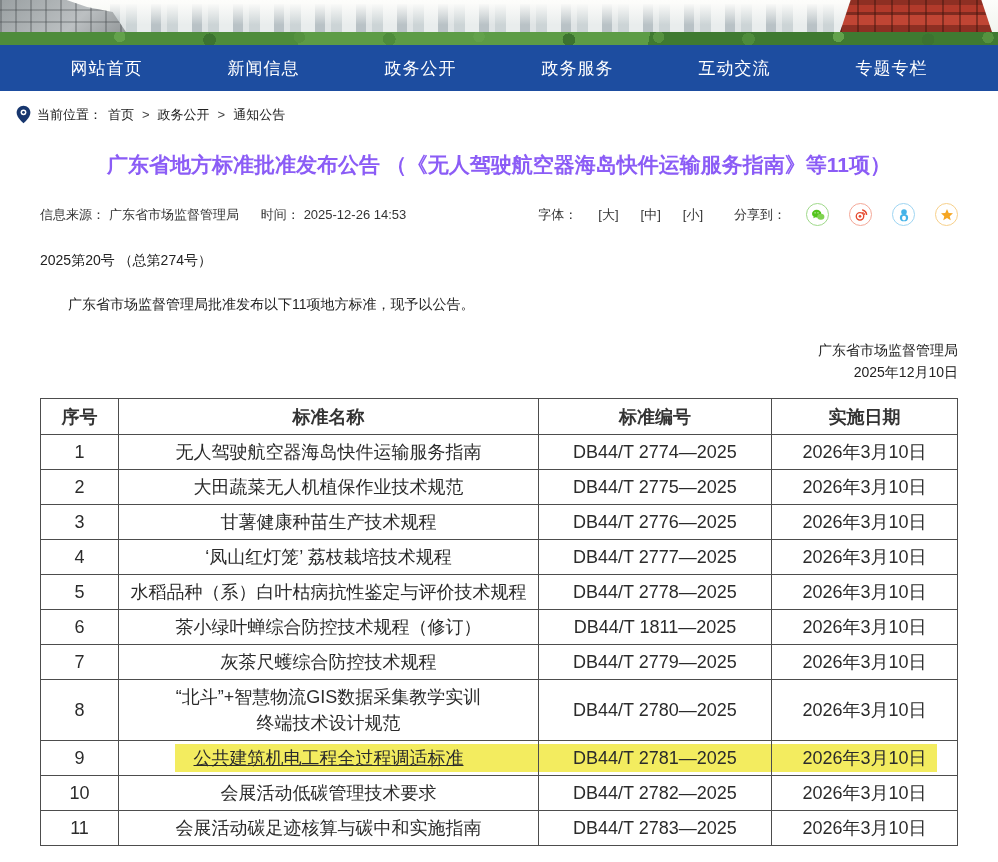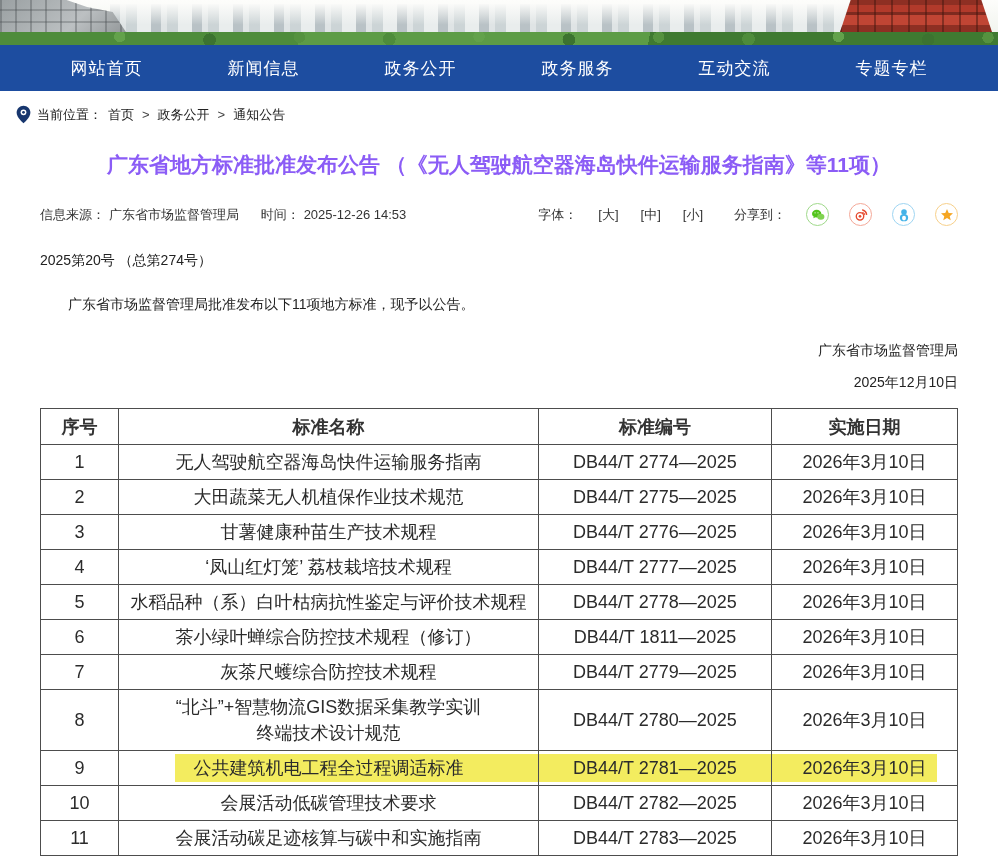--- a/index.html
+++ b/index.html
@@ -72,30 +72,30 @@
   .share-label{margin-left:10px;}
   .share-icon{width:23px;height:23px;border-radius:50%;display:inline-flex;align-items:center;justify-content:center;cursor:pointer;border:1px solid;}
   .share-icon.wechat{border-color:#9fd98a;}
   .share-icon.weibo{border-color:#f4a898;}
   .share-icon.qq{border-color:#9ed5f2;}
   .share-icon.qzone{border-color:#f7d08a;}
 
   .doc-no{text-align:left;margin-top:26px;font-size:14px;color:#222;}
   .body-para{margin-top:26px;font-size:14px;text-indent:2em;color:#222;}
   .sign{margin-top:28px;text-align:right;font-size:14px;color:#222;}
-  .sign-date{margin-top:14px;text-align:right;font-size:14px;color:#222;}
+  .sign-date{margin-top:4px;text-align:right;font-size:14px;color:#222;}
 
   
   table{border-collapse:collapse;width:100%;margin-top:16px;table-layout:fixed;}
   th,td{border:1px solid var(--border-dark);text-align:center;vertical-align:middle;font-size:18px;color:#2b2b2b;padding:4px 6px;}
   th{height:36px;font-weight:bold;color:#333;}
   td{height:34px;}
   col.c-no{width:78px;} col.c-code{width:233px;} col.c-date{width:186px;}
   .col-name{white-space:pre-line;line-height:26px;}
-  tr.hl td:nth-child(2){background:linear-gradient(var(--highlight-yellow),var(--highlight-yellow)) 56px 50%/calc(100% - 56px) 28px no-repeat;}
+  tr.hl td:nth-child(2){background:linear-gradient(var(--highlight-yellow),var(--highlight-yellow)) 56px 50%/calc(100% - 56px) 28px no-repeat;text-decoration:underline;}
   tr.hl td:nth-child(3){background:linear-gradient(var(--highlight-yellow),var(--highlight-yellow)) 0 50%/100% 28px no-repeat;}
   tr.hl td:nth-child(4){background:linear-gradient(var(--highlight-yellow),var(--highlight-yellow)) 0 50%/calc(100% - 20px) 28px no-repeat;}
 </style>
 </head>
 <body>
 
 <div class="banner">
   <div class="skyline"></div>
   <div class="sculpture"></div>
   <div class="pagoda"></div>

